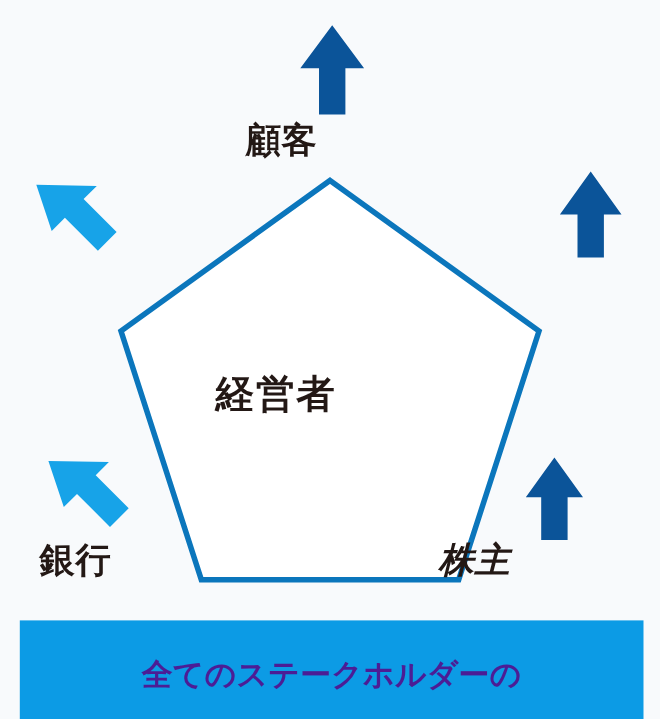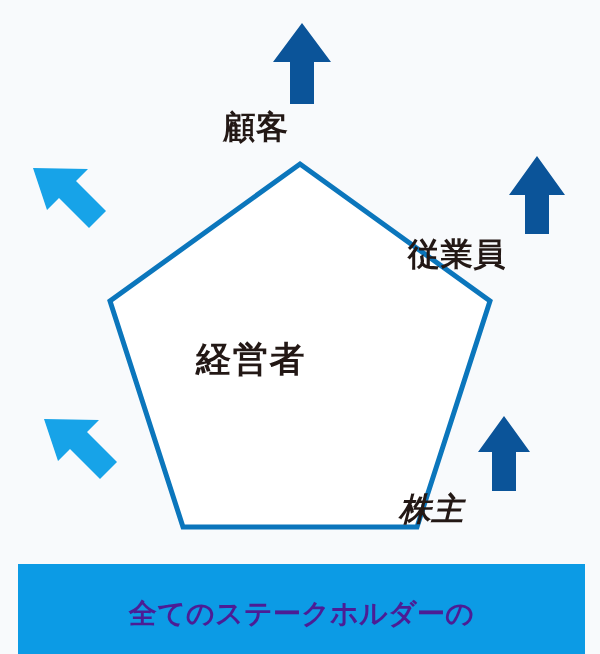--- a/index.html
+++ b/index.html
@@ -128,22 +128,22 @@
 
     <g>
       <polygon fill="#17a3e8" points="44,400 99,401 87,413 117,443 100,460 70,430 58,442"></polygon>
     </g>
 
   </svg>
 
   <div class="node-label label-customers">顧客</div>
 
 
-  <div class="node-label label-employees">従業員</div>
 
+  <div class="node-label label-bank">銀行</div>
 
   <div class="node-label label-shareholders">株主</div>
 
   <div class="node-label label-center">経営者</div>
 
   <div id="bottom-banner">
     <div class="banner-line">全てのステークホルダーの</div>
   </div>
 
 </div>

